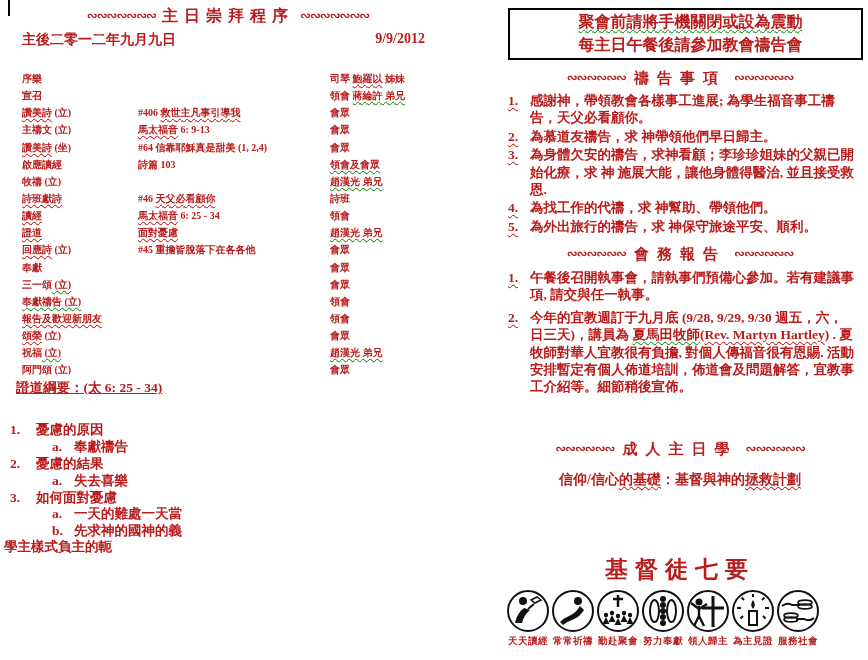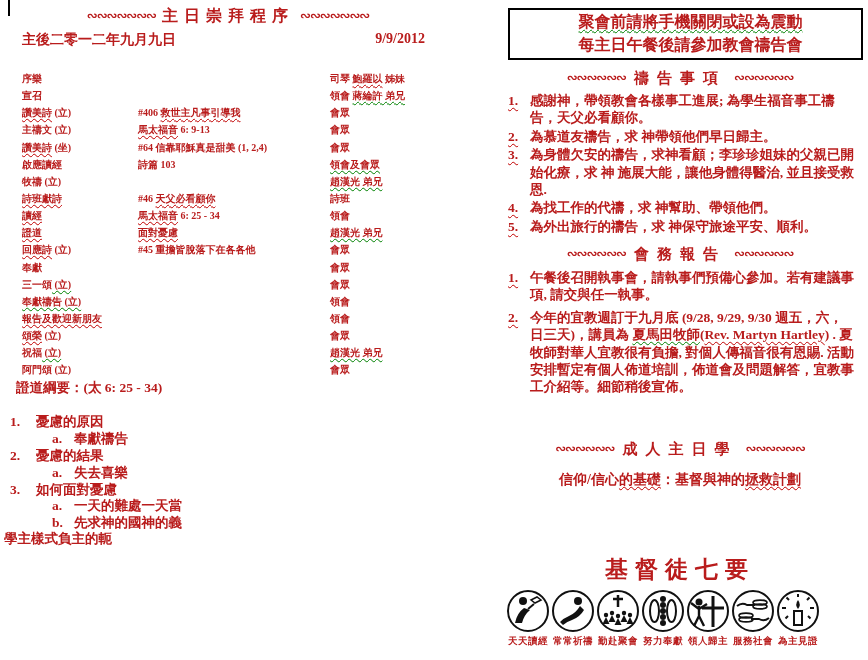--- a/index.html
+++ b/index.html
@@ -11,21 +11,21 @@
   .caret-mark{position:absolute;left:8px;top:0;width:2px;height:16px;background:#000;}
 
   
   .title-row{position:absolute;left:22px;top:6px;width:412px;text-align:center;white-space:nowrap;font-size:15px;}
   .doc-title{font-size:16px;letter-spacing:6px;margin:0 6px;}
   .orn{font-family:"DejaVu Sans",sans-serif;font-size:13px;letter-spacing:-1px;position:relative;top:-1px;}
   .date-row{position:absolute;left:22px;top:31px;width:403px;display:flex;justify-content:space-between;font-size:14px;}
   .program{position:absolute;left:22px;top:70px;width:412px;font-size:10px;}
   .prog-row{display:grid;grid-template-columns:116px 192px 1fr;height:17.15px;line-height:17px;white-space:nowrap;}
   .outline{position:absolute;left:4px;top:379px;width:430px;font-size:13.5px;}
-  .outline-head{padding-left:12px;margin-bottom:17px;}
+  .outline-head{padding-left:12px;margin-bottom:25px;text-decoration:underline;}
   .o-line{line-height:16.9px;height:16.9px;white-space:nowrap;}
   .o-num{display:inline-block;width:26px;margin-left:6px;}
   .o-sub{padding-left:48px;}
   .o-num2{display:inline-block;width:22px;}
   .outline-foot{margin-top:-2px;line-height:17px;}
 
   
   .notice-box{position:absolute;left:508px;top:8px;width:341px;border:2px solid #000;
     text-align:center;font-size:16px;line-height:22.5px;padding:1px 0 2px 10px;}
   .sec-head{position:absolute;width:348px;left:506px;text-align:center;font-size:15px;white-space:nowrap;}
@@ -278,33 +278,33 @@
           <circle cx="22" cy="22" r="20" fill="none" stroke="#111" stroke-width="2"></circle>
           <path d="M27 7 v31 M16 19 h22" stroke="#111" stroke-width="3" fill="none"></path>
           <circle cx="13" cy="13" r="3.5" fill="#111"></circle>
           <path d="M13 17 v10 M13 20 L5 14 M13 20 L21 15 M13 27 L8 37 M13 27 L18 37" stroke="#111" stroke-width="2.4" fill="none"></path>
         </svg>
         <span class="seven-label">領人歸主</span>
       </div>
       <div class="seven-cell">
         <svg viewBox="0 0 44 44">
           <circle cx="22" cy="22" r="20" fill="none" stroke="#111" stroke-width="2"></circle>
+          <rect x="18" y="22" width="8" height="14" fill="#fff" stroke="#111" stroke-width="2"></rect>
+          <path d="M22 11 q3.5 4.5 0 9 q-3.5 -4.5 0 -9 z" fill="#111"></path>
+          <path d="M22 8 v-3 M13 11 l-2.5 -2.5 M31 11 l2.5 -2.5 M10 19 h-4 M34 19 h4 M12 27 l-2.5 2.5 M32 27 l2.5 2.5" stroke="#111" stroke-width="2" fill="none"></path>
+        </svg>
+        <span class="seven-label">為主見證</span>
+      </div>
+      <div class="seven-cell">
+        <svg viewBox="0 0 44 44">
+          <circle cx="22" cy="22" r="20" fill="none" stroke="#111" stroke-width="2"></circle>
           <path d="M6 17 q5 -4 10 -1 l8 0" stroke="#111" stroke-width="2" fill="none"></path>
           <ellipse cx="29" cy="13.5" rx="7" ry="2.4" fill="none" stroke="#111" stroke-width="1.6"></ellipse>
           <ellipse cx="29" cy="17.5" rx="7" ry="2.4" fill="none" stroke="#111" stroke-width="1.6"></ellipse>
           <path d="M38 29 q-5 4 -10 1 l-8 0" stroke="#111" stroke-width="2" fill="none"></path>
           <ellipse cx="15" cy="26.5" rx="7" ry="2.4" fill="none" stroke="#111" stroke-width="1.6"></ellipse>
           <ellipse cx="15" cy="30.5" rx="7" ry="2.4" fill="none" stroke="#111" stroke-width="1.6"></ellipse>
         </svg>
         <span class="seven-label">服務社會</span>
       </div>
-      <div class="seven-cell">
-        <svg viewBox="0 0 44 44">
-          <circle cx="22" cy="22" r="20" fill="none" stroke="#111" stroke-width="2"></circle>
-          <rect x="18" y="22" width="8" height="14" fill="#fff" stroke="#111" stroke-width="2"></rect>
-          <path d="M22 11 q3.5 4.5 0 9 q-3.5 -4.5 0 -9 z" fill="#111"></path>
-          <path d="M22 8 v-3 M13 11 l-2.5 -2.5 M31 11 l2.5 -2.5 M10 19 h-4 M34 19 h4 M12 27 l-2.5 2.5 M32 27 l2.5 2.5" stroke="#111" stroke-width="2" fill="none"></path>
-        </svg>
-        <span class="seven-label">為主見證</span>
-      </div>
     </div>
   </div>
 </div>
 
 </body></html>

